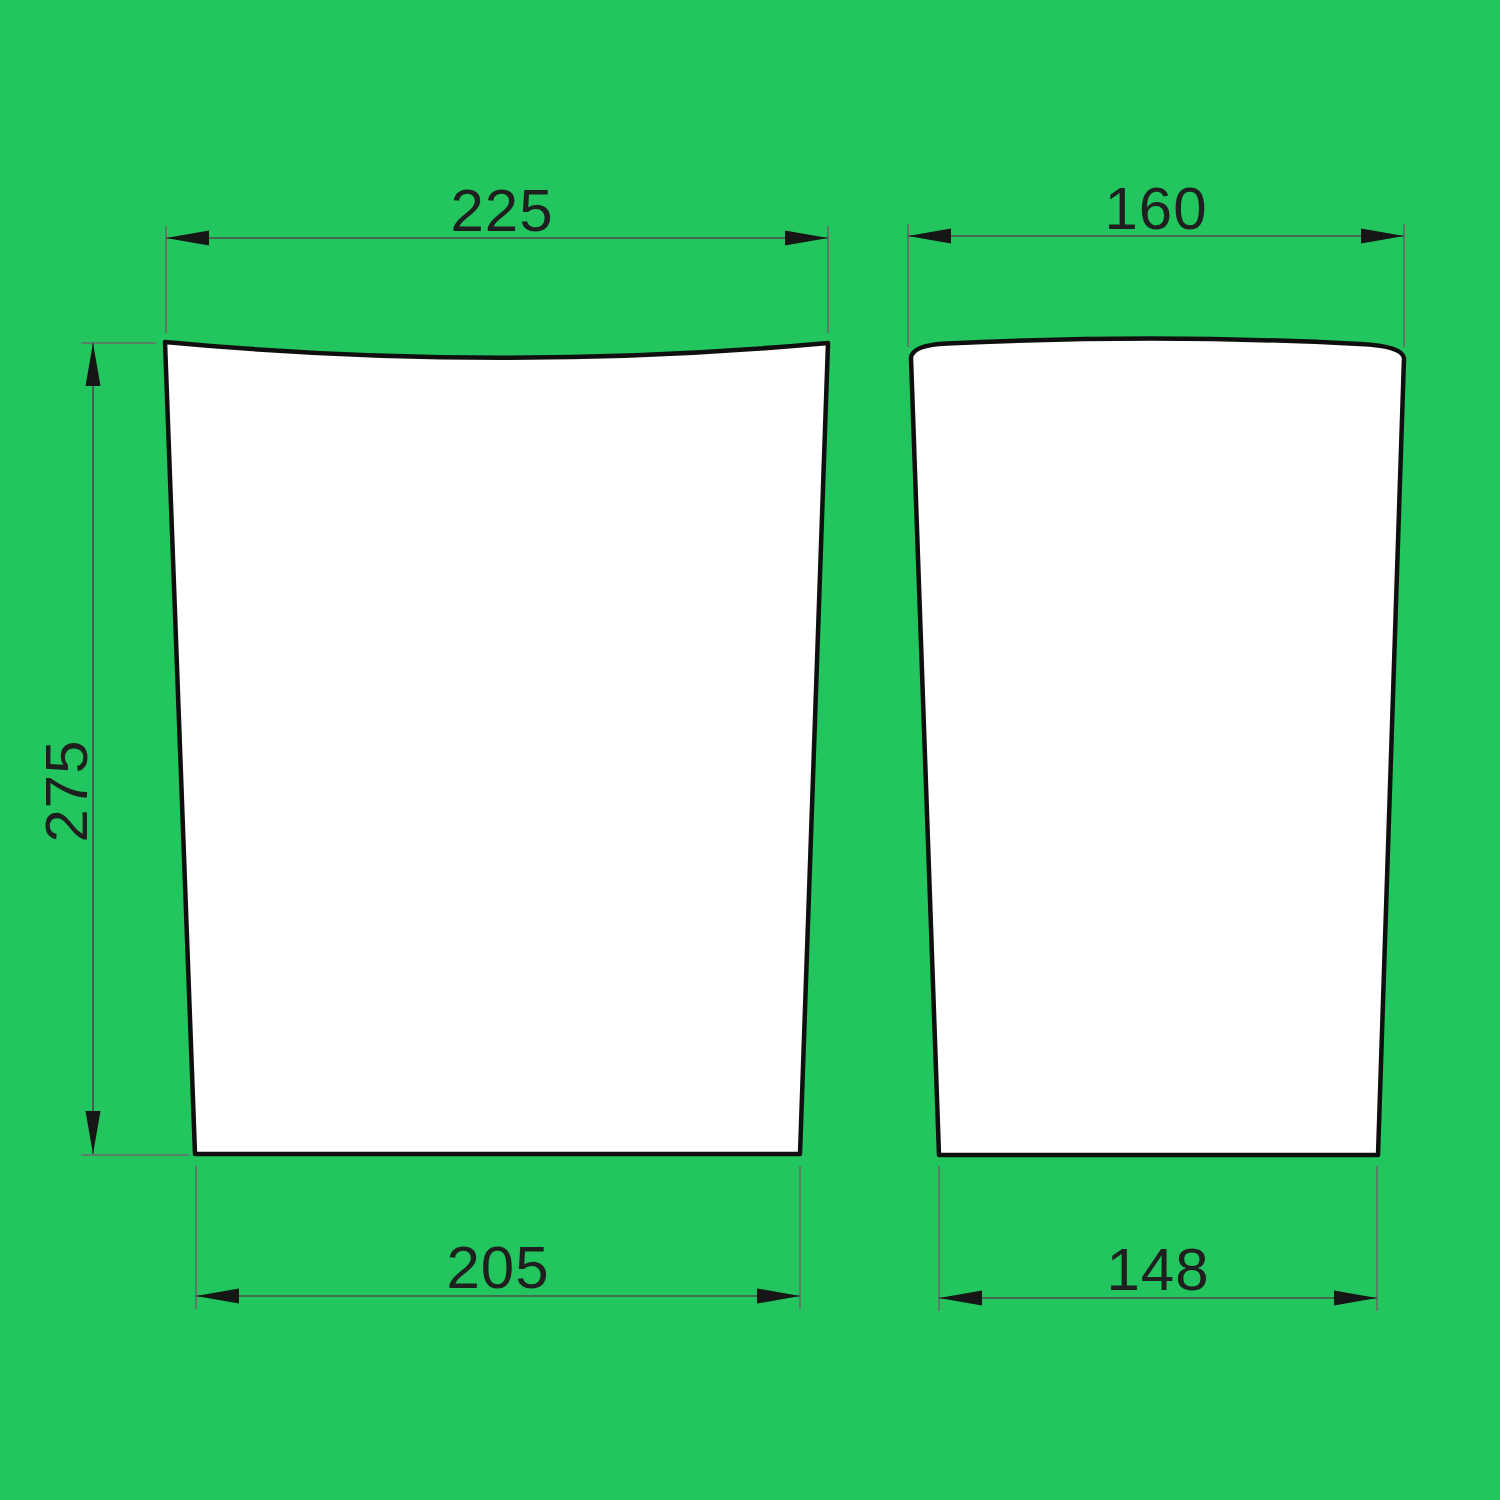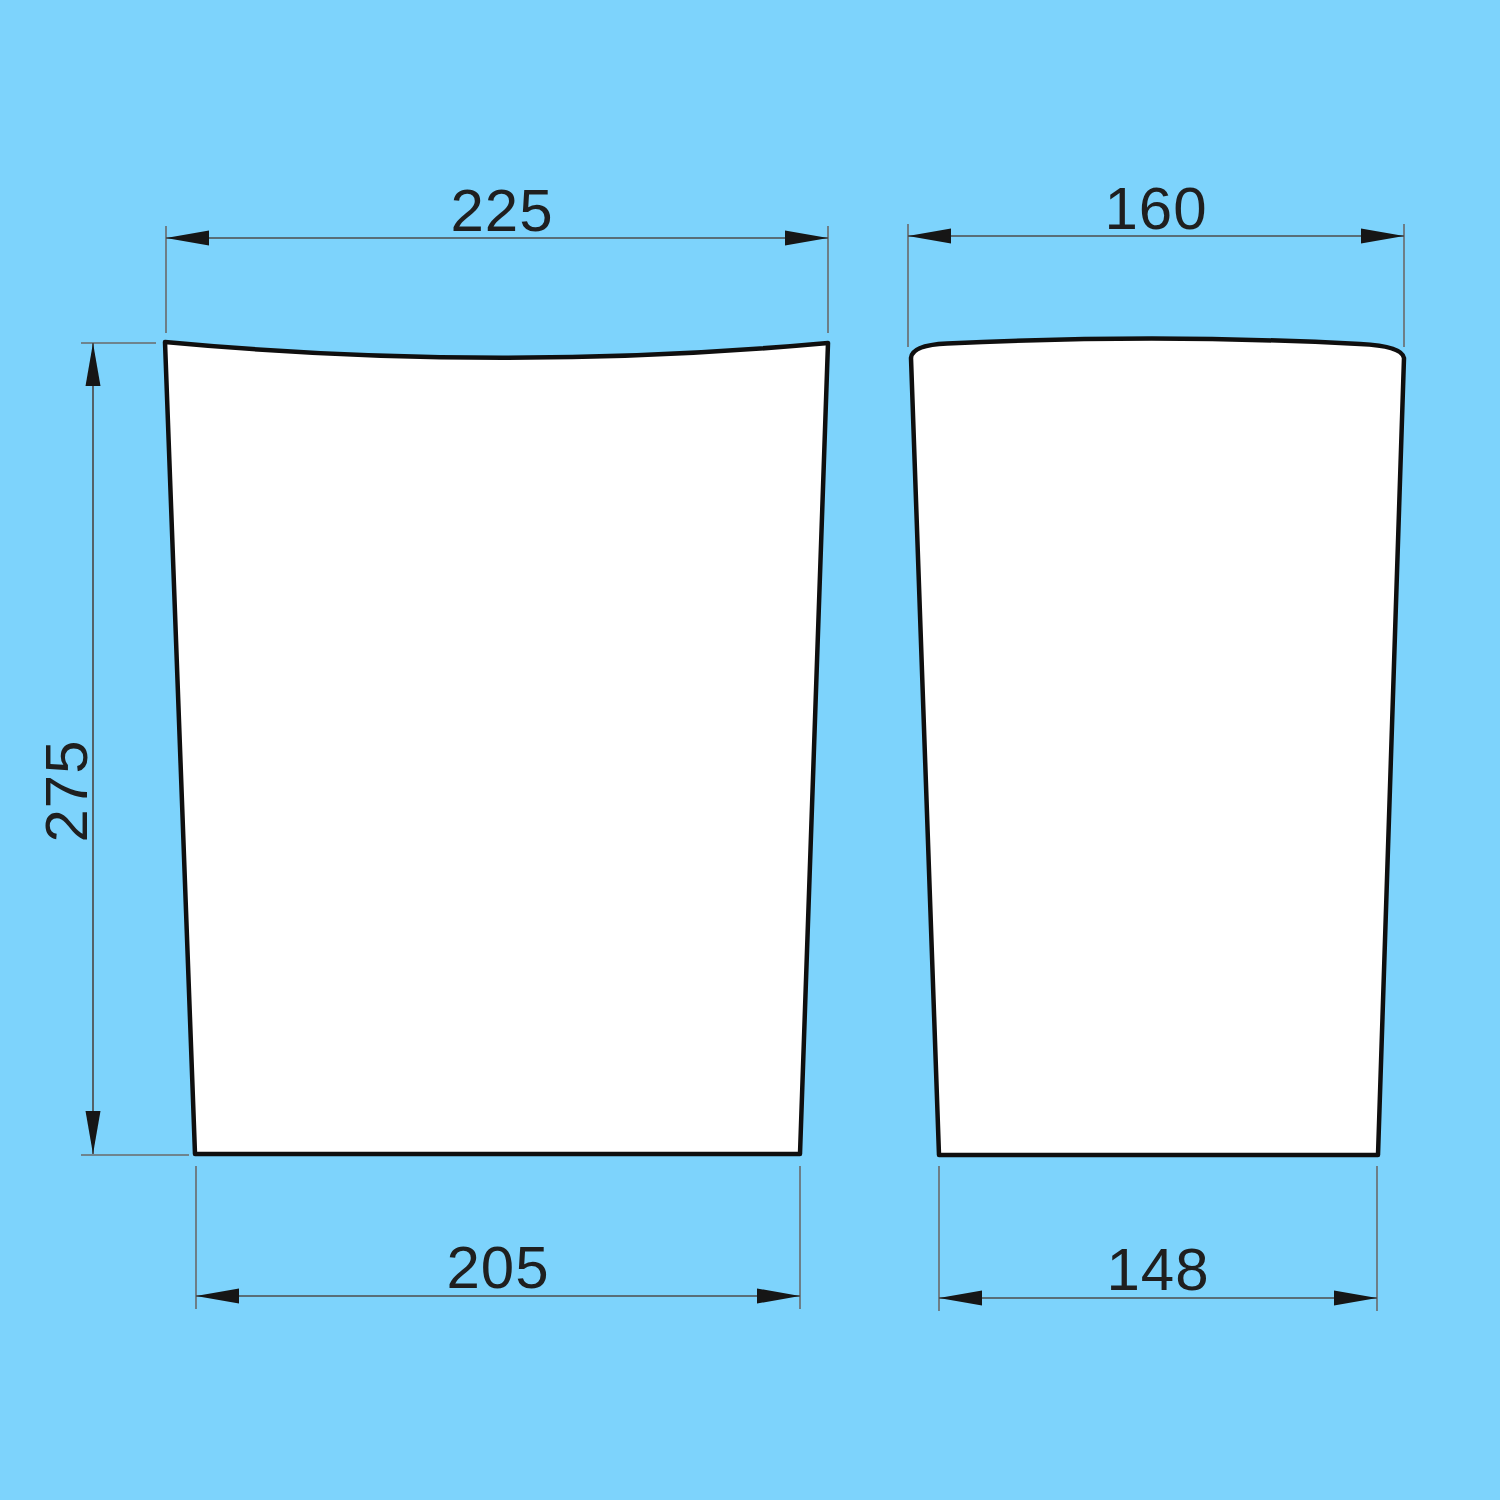--- a/index.html
+++ b/index.html
@@ -6,21 +6,21 @@
     margin: 0;
     padding: 0;
     background: #ffffff;
     width: 1500px;
     height: 1500px;
     overflow: hidden;
   }
   .canvas-wrap {
     width: 1500px;
     height: 1500px;
-    background: #7dd3fc;
+    background: #22c55e;
   }
   svg { display: block; }
   .outline {
     fill: #ffffff;
     stroke: #0f0f0f;
     stroke-width: 4.5;
     stroke-linejoin: round;
     stroke-linecap: round;
   }
   .dimline {

